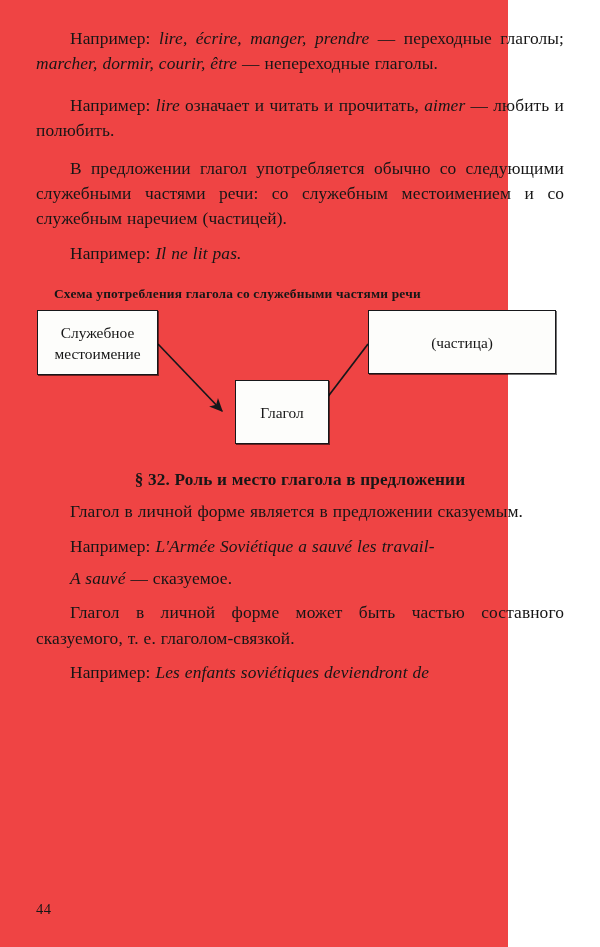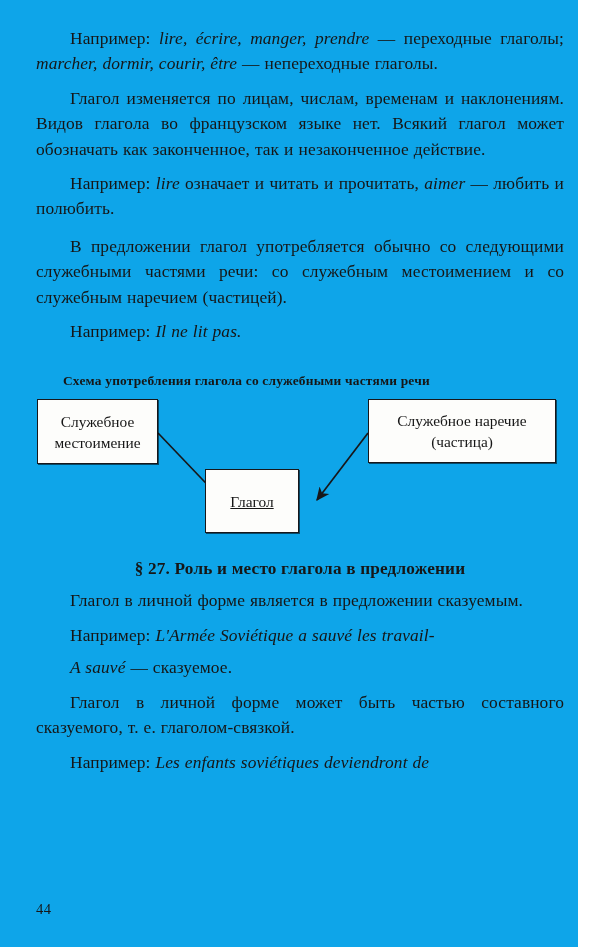--- a/index.html
+++ b/index.html
@@ -12,23 +12,23 @@
     height: 947px;
     position: relative;
     font-family: "Liberation Serif", "DejaVu Serif", serif;
     color: #161616;
     overflow: hidden;
   }
 
   .page {
     position: absolute;
     left: 0; top: 0;
-    width: 578px;
+    width: 508px;
     height: 947px;
-    background: #0ea5e9;
+    background: #ef4444;
   }
 
   .content {
     position: absolute;
     left: 36px;
     top: 26px;
     width: 528px;
   }
 
   p.para {
@@ -48,21 +48,21 @@
 
   .gap-s { height: 7px; }
   .gap-m { height: 10px; }
 
   i, .it {
     font-style: italic;
   }
 
   
   .scheme-caption {
-    margin: 9px;
+    margin: 0;
     padding-left: 18px;
     font-size: 13.4px;
     font-weight: bold;
     line-height: 18px;
     letter-spacing: 0.2px;
     white-space: nowrap;
   }
 
   .diagram {
     position: relative;
@@ -94,25 +94,24 @@
   }
 
   #box-adverb {
     left: 332px;
     top: 0px;
     width: 188px;
     height: 64px;
   }
 
   #box-verb {
-    left: 169px;
+    left: 199px;
     top: 70px;
     width: 94px;
     height: 64px;
-    text-decoration: underline;
   }
 
   .dsvg {
     position: absolute;
     left: 0;
     top: 0;
     width: 528px;
     height: 150px;
     overflow: visible;
   }
@@ -153,21 +152,20 @@
 <div class="page">
   <div class="content">
 
     <p class="para">
       <span>Например:</span>
       <i>lire, écrire, manger, prendre</i><span> — переходные глаголы; </span><i>marcher, dormir, courir, être</i><span> — непереходные глаголы.</span>
     </p>
 
     <div class="gap-s"></div>
 
-    <p class="para">Глагол изменяется по лицам, числам, временам и наклонениям. Видов глагола во французском языке нет. Всякий глагол может обозначать как законченное, так и незаконченное действие.</p>
 
     <div class="gap-s"></div>
 
     <p class="para">
       <span>Например:</span>
       <i>lire</i><span> означает и читать и прочитать, </span><i>aimer</i><span> — любить и полюбить.</span>
     </p>
 
     <div class="gap-m"></div>
 
@@ -198,31 +196,30 @@
         <line x1="122" y1="34" x2="186" y2="101" stroke="#17171a" stroke-width="1.7" marker-end="url(#ah)"></line>
         <line x1="332" y1="34" x2="281" y2="101" stroke="#17171a" stroke-width="1.7" marker-end="url(#ah)"></line>
       </svg>
 
       <div class="dbox" id="box-pronoun">
         <span>Служебное</span>
         <span>местоимение</span>
       </div>
 
       <div class="dbox" id="box-adverb">
-        <span>Служебное наречие</span>
         <span>(частица)</span>
       </div>
 
       <div class="dbox" id="box-verb">
         <span>Глагол</span>
       </div>
 
     </div>
 
-    <h2 class="section-heading">§ 27. Роль и место глагола в предложении</h2>
+    <h2 class="section-heading">§ 32. Роль и место глагола в предложении</h2>
 
     <div class="gap-s"></div>
 
     <p class="para">Глагол в личной форме является в предложении сказуемым.</p>
 
     <div class="gap-s"></div>
 
     <p class="para tight">
       <span>Например:</span>
       <i>L'Armée Soviétique a sauvé les travail-</i>

